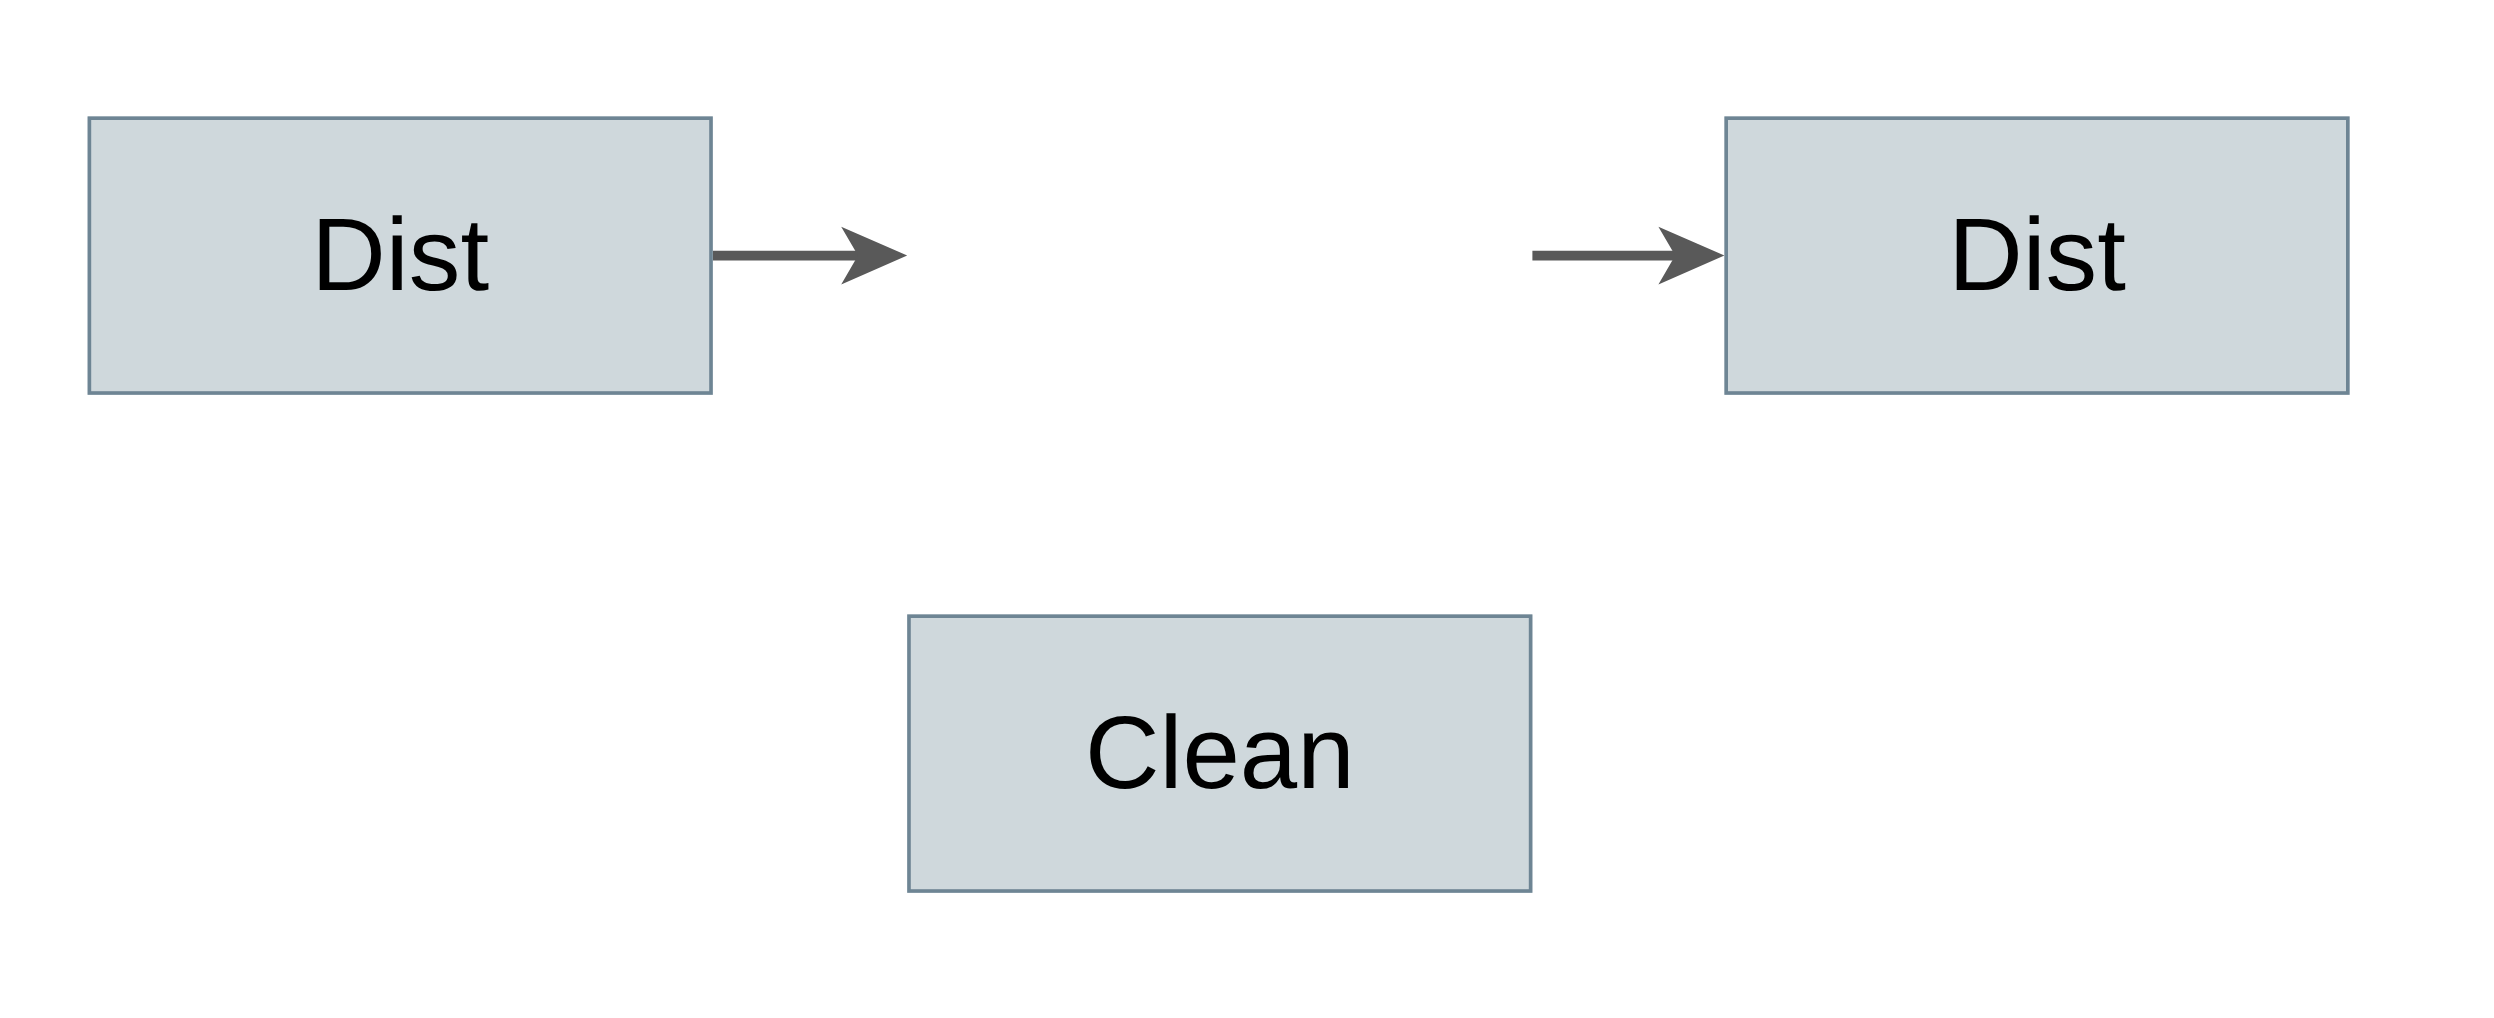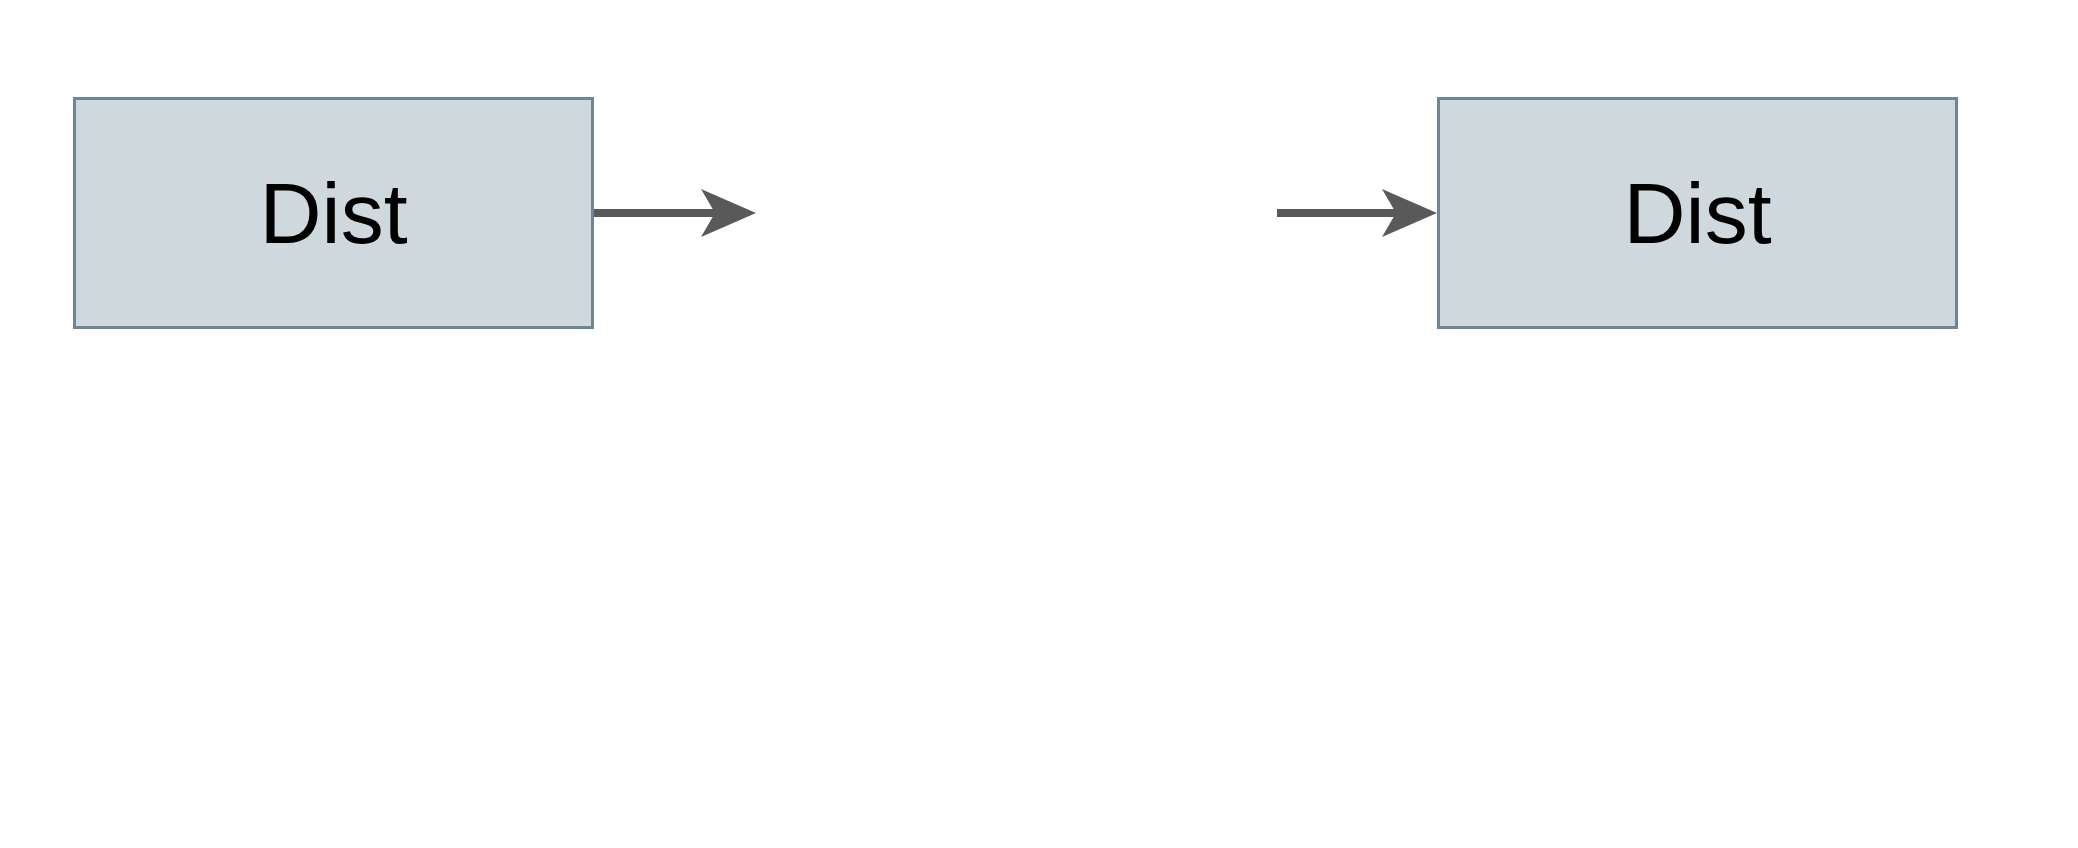--- a/index.html
+++ b/index.html
@@ -65,14 +65,17 @@
 
   <div class="node node-dist">
     <span class="node-label">Dist</span>
   </div>
 
 
   <div class="node node-init">
     <span class="node-label">Dist</span>
   </div>
 
+  <div class="node node-clean">
+    <span class="node-label">Clean</span>
+  </div>
 
 </div>
 
 </body></html>

